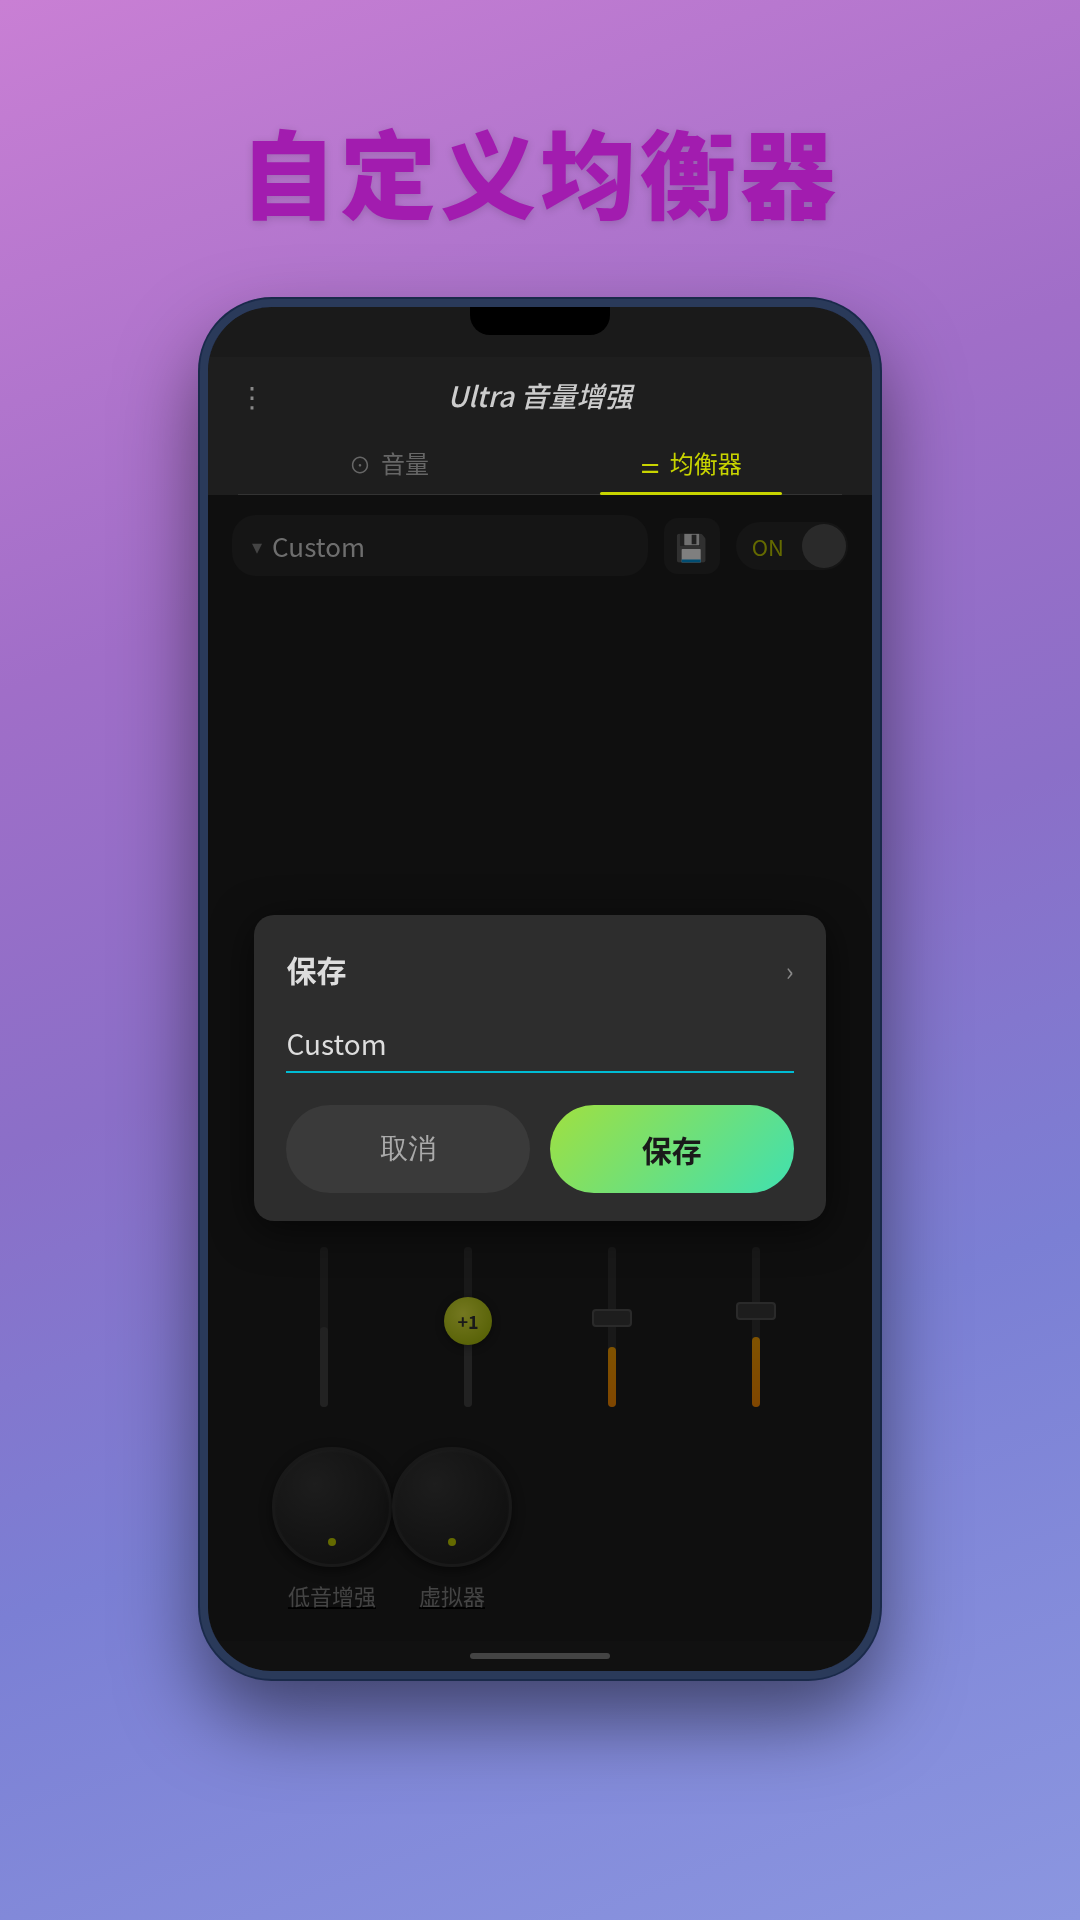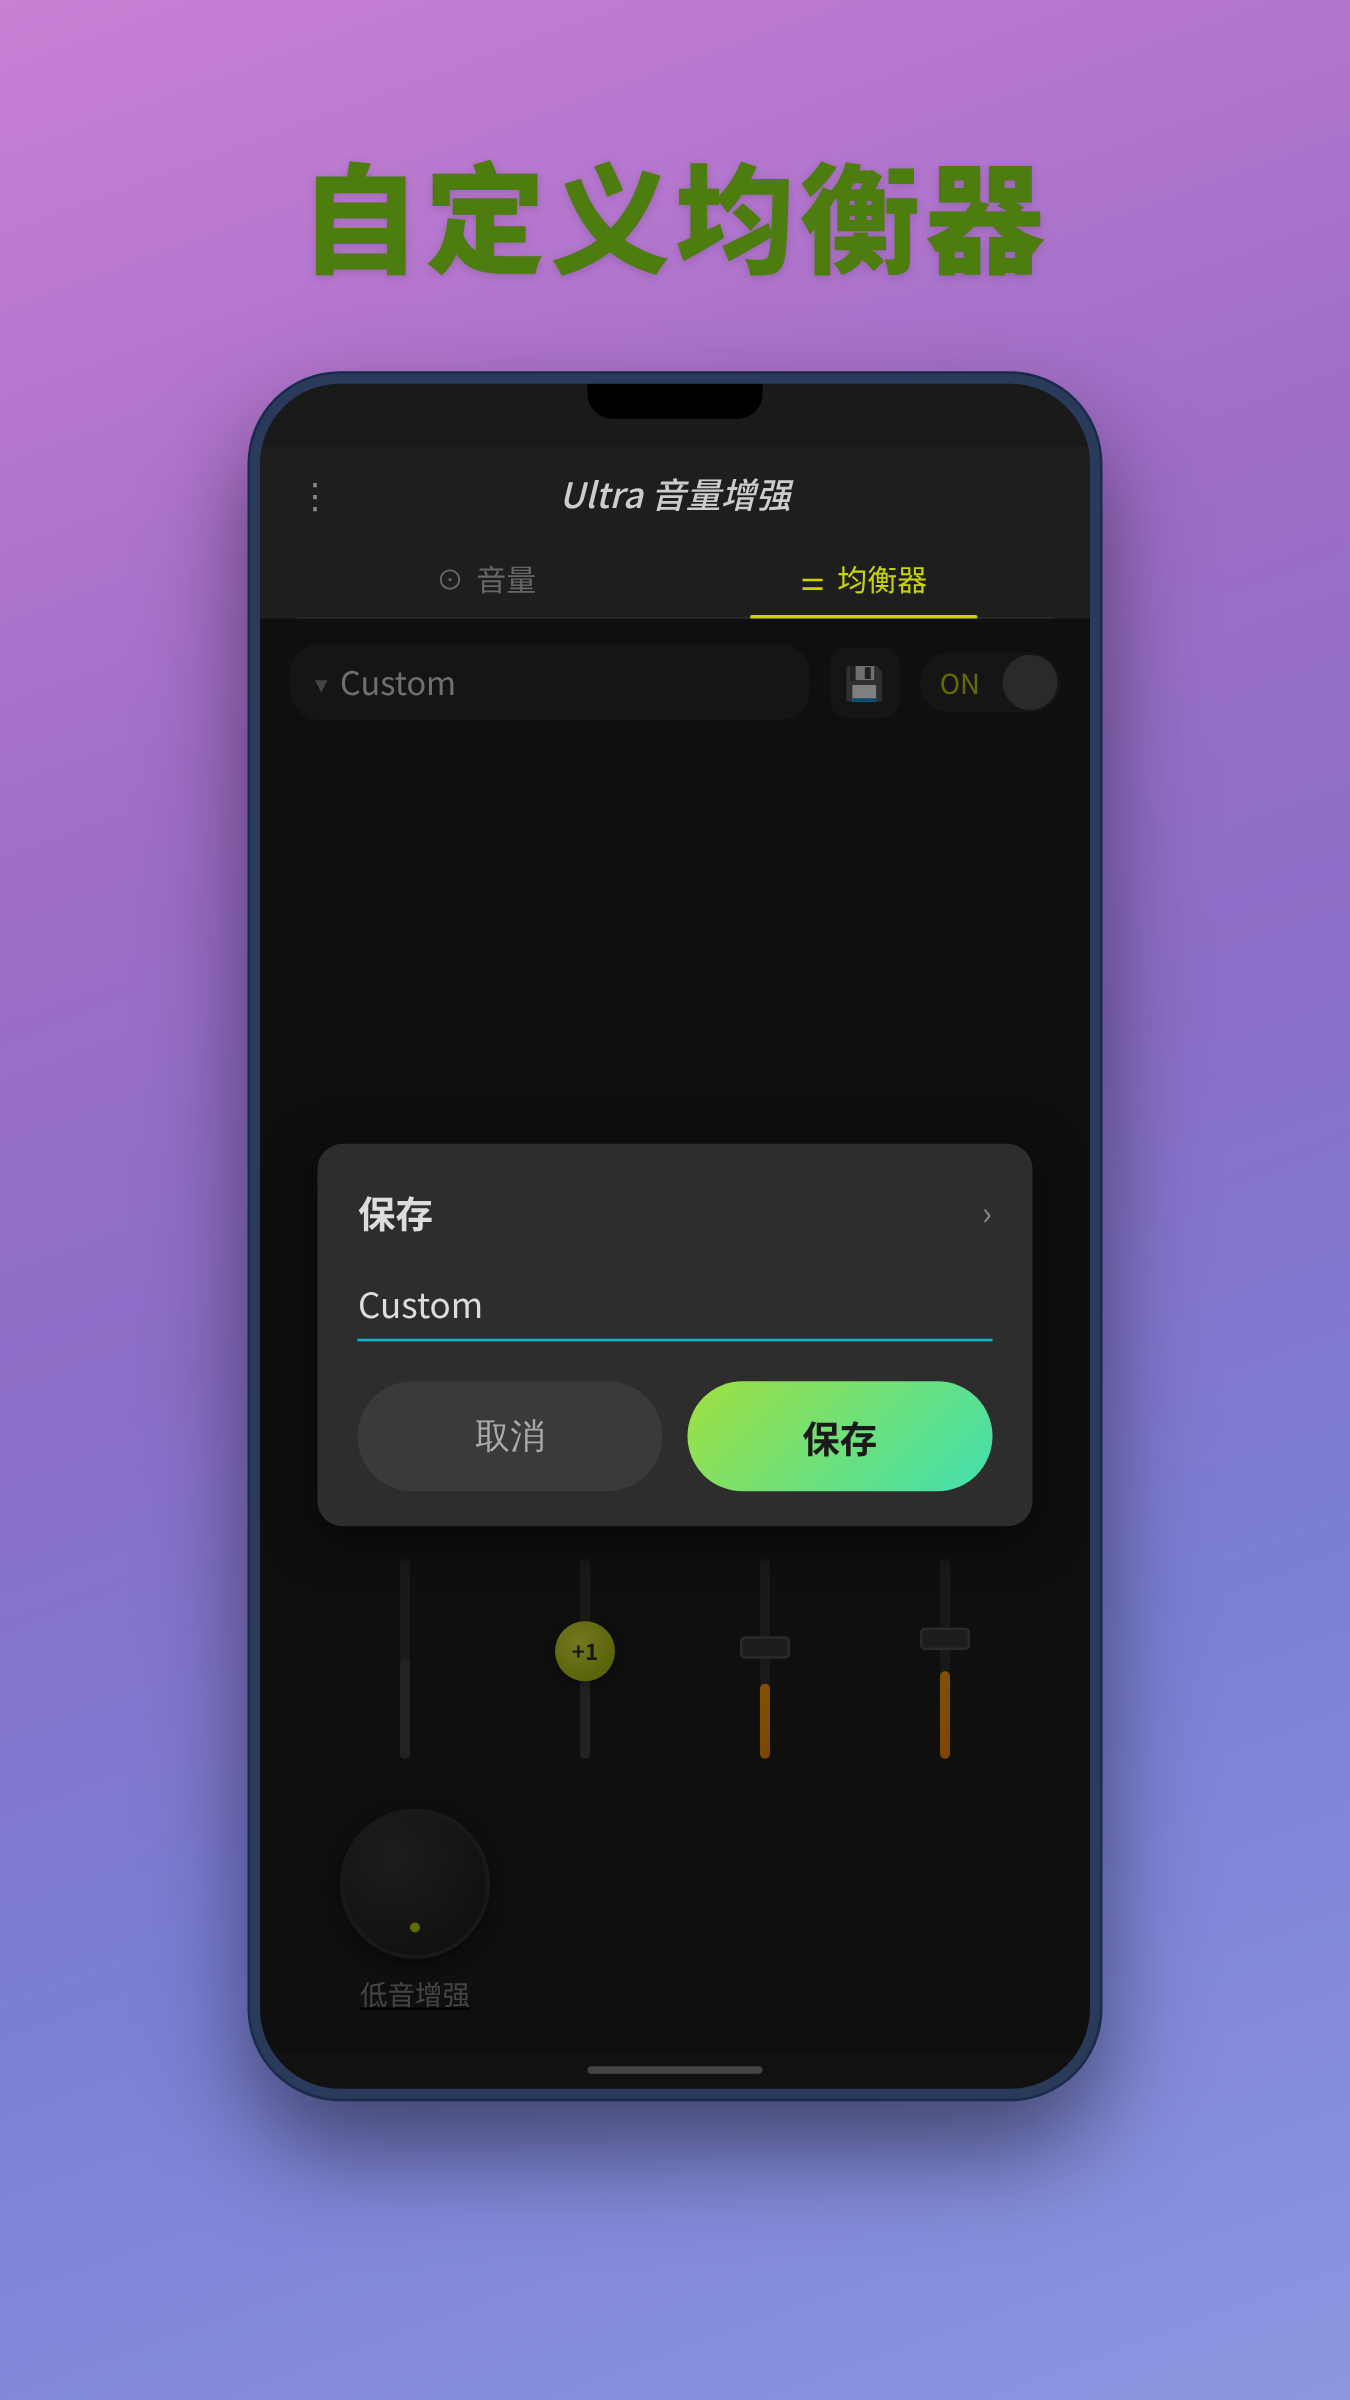--- a/index.html
+++ b/index.html
@@ -9,21 +9,21 @@
       height: 1920px;
       background: linear-gradient(160deg, #c97fd4 0%, #a06ec8 30%, #8b6fc8 50%, #7b7fd4 70%, #8b96e0 100%);
       display: flex;
       flex-direction: column;
       align-items: center;
       font-family: -apple-system, 'PingFang SC', 'Noto Sans CJK SC', sans-serif;
       overflow: hidden;
     }
 
     .page-title {
-      color: #4d7c0f;
+      color: #a21caf;
       font-size: 96px;
       font-weight: 800;
       margin-top: 100px;
       margin-bottom: 60px;
       letter-spacing: 4px;
       text-shadow: 0 2px 8px rgba(0,0,0,0.15);
     }
 
     
     .phone-shell {
@@ -586,20 +586,26 @@
         </div>
       </div>
 
       <div class="knobs-row">
         <div class="knob-item">
           <div class="knob-circle">
             <div class="knob-dot"></div>
           </div>
           <span class="knob-label">低音增强</span>
         </div>
+        <div class="knob-item">
+          <div class="knob-circle">
+            <div class="knob-dot"></div>
+          </div>
+          <span class="knob-label">虚拟器</span>
+        </div>
       </div>
 
       <div class="dialog-overlay">
         <div class="dialog-box">
           <div class="dialog-header">
             <span class="dialog-title">保存</span>
             <span class="dialog-close">›</span>
           </div>
           <div class="dialog-input-wrapper">
             <input type="text" class="dialog-input" value="Custom" style="">

